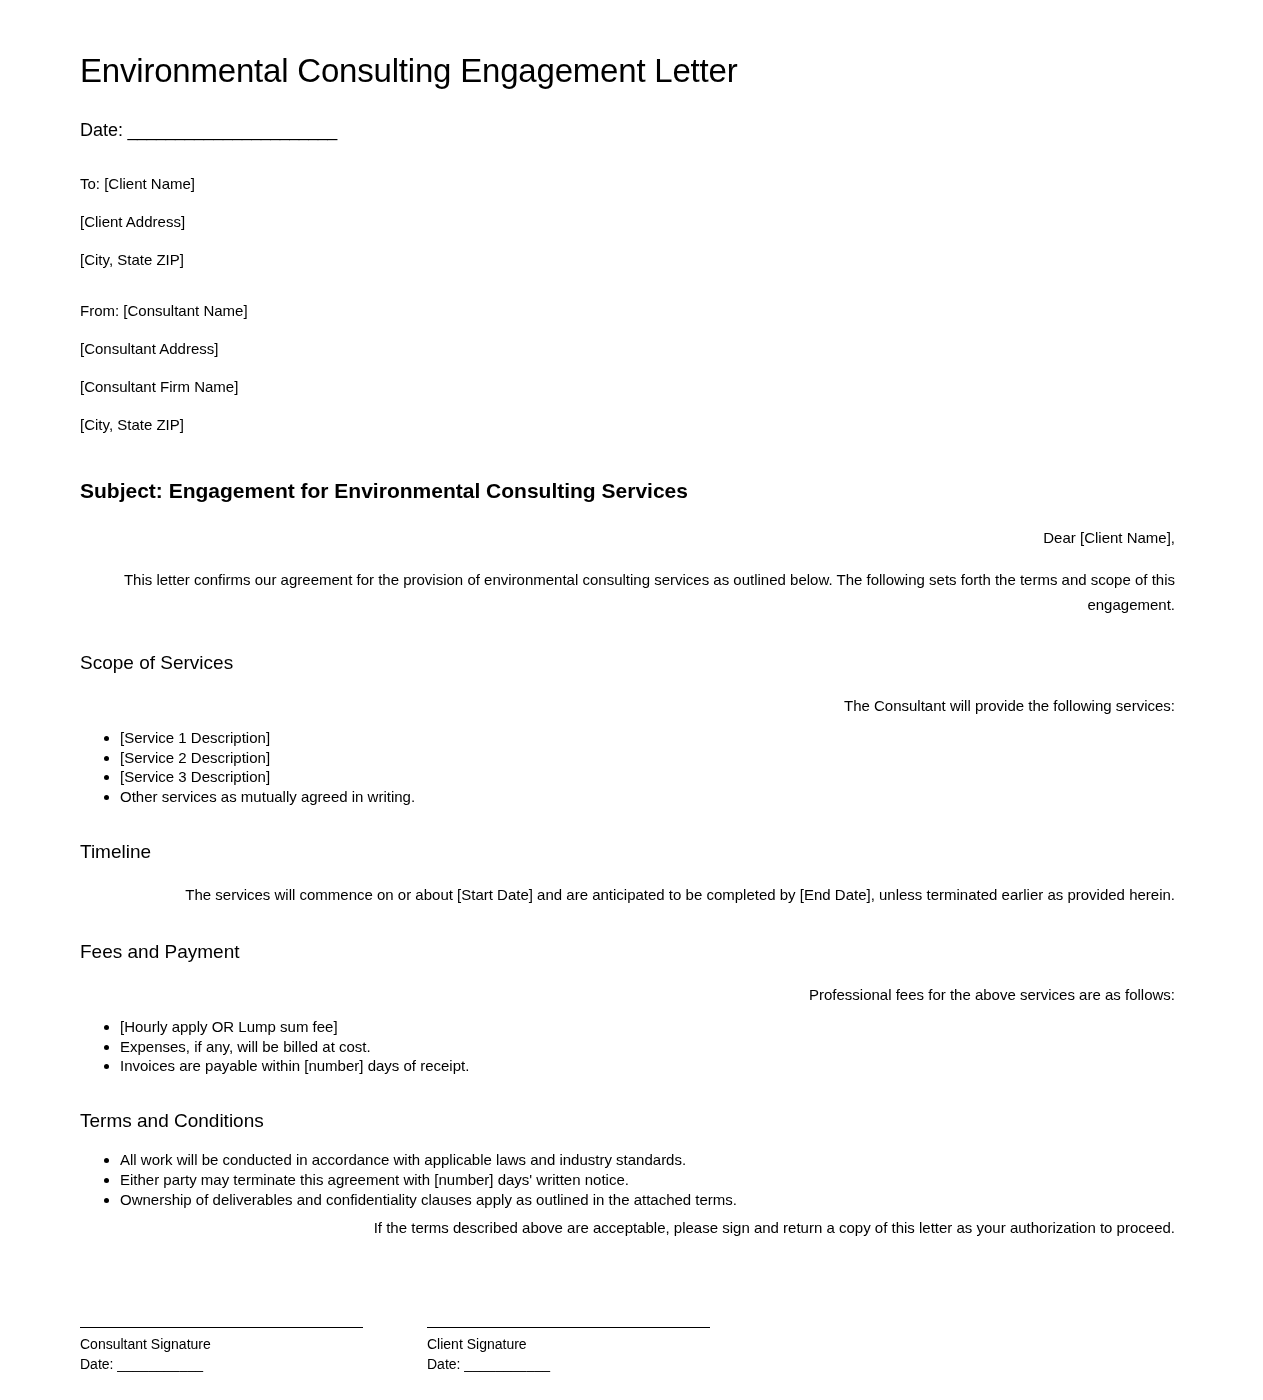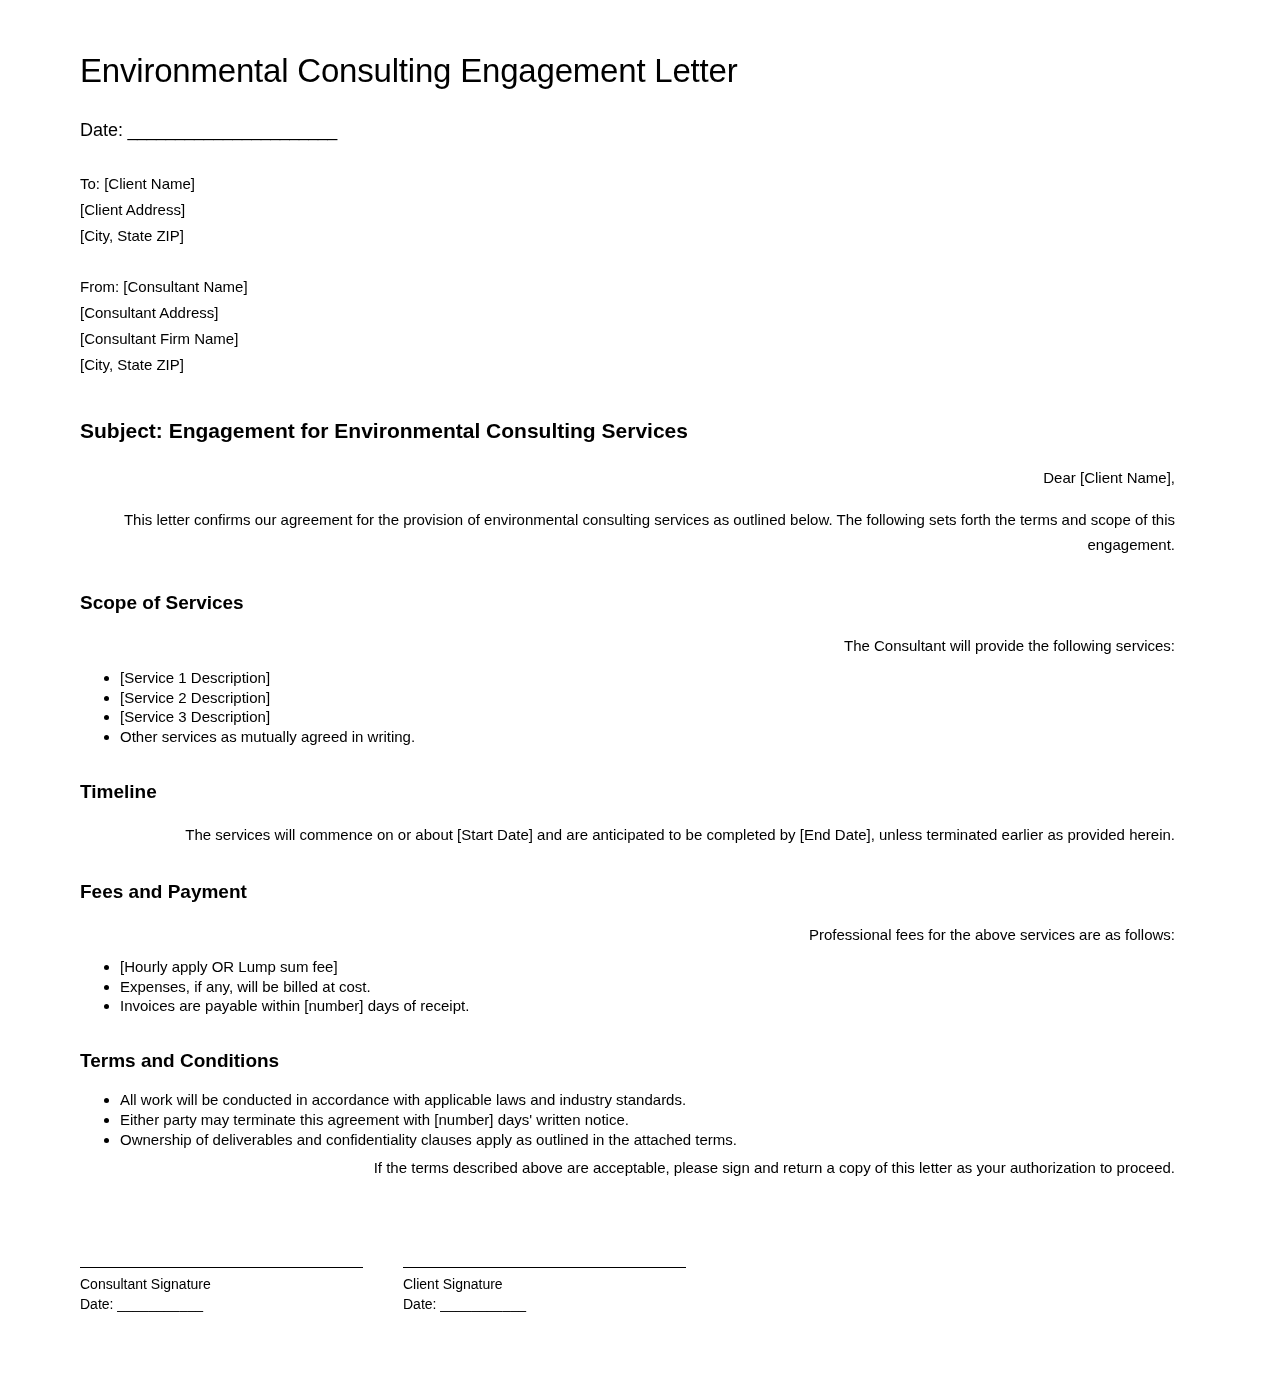--- a/index.html
+++ b/index.html
@@ -39,30 +39,31 @@
   .addr-block {
     font-size: 15px;
     line-height: 1.72;
     margin: 0 0 26px 0;
   }
   .addr-block.from {
     margin-bottom: 40px;
   }
   .addr-block div {
     white-space: pre;
+    margin-top: 12px;
   }
   .subject {
     font-size: 21px;
     font-weight: bold;
     line-height: 1.2;
     margin: 2px 0 22px 0;
   }
   .section-heading {
     font-size: 19px;
-    font-weight: bold;
+    font-weight: normal;
     line-height: 1.2;
     margin: 34px 0 18px 0;
   }
   p.body-text {
     font-size: 15px;
     line-height: 1.72;
     margin: 0 0 16px 0;
     text-align: right;
   }
   p.body-text.tight {
@@ -78,21 +79,21 @@
     line-height: 1.25;
     margin: 0 0 1px 0;
   }
   .closing {
     margin-top: 26px;
     margin-bottom: 0;
   }
   .sig-area {
     margin-top: 86px;
     display: flex;
-    gap: 40px;
+    gap: 64px;
   }
   .sig-col {
     width: 283px;
     flex: 0 0 283px;
   }
   .sig-rule {
     border-top: 1.6px solid #000000;
     height: 0;
     margin: 0 0 6px 0;
     width: 283px;

